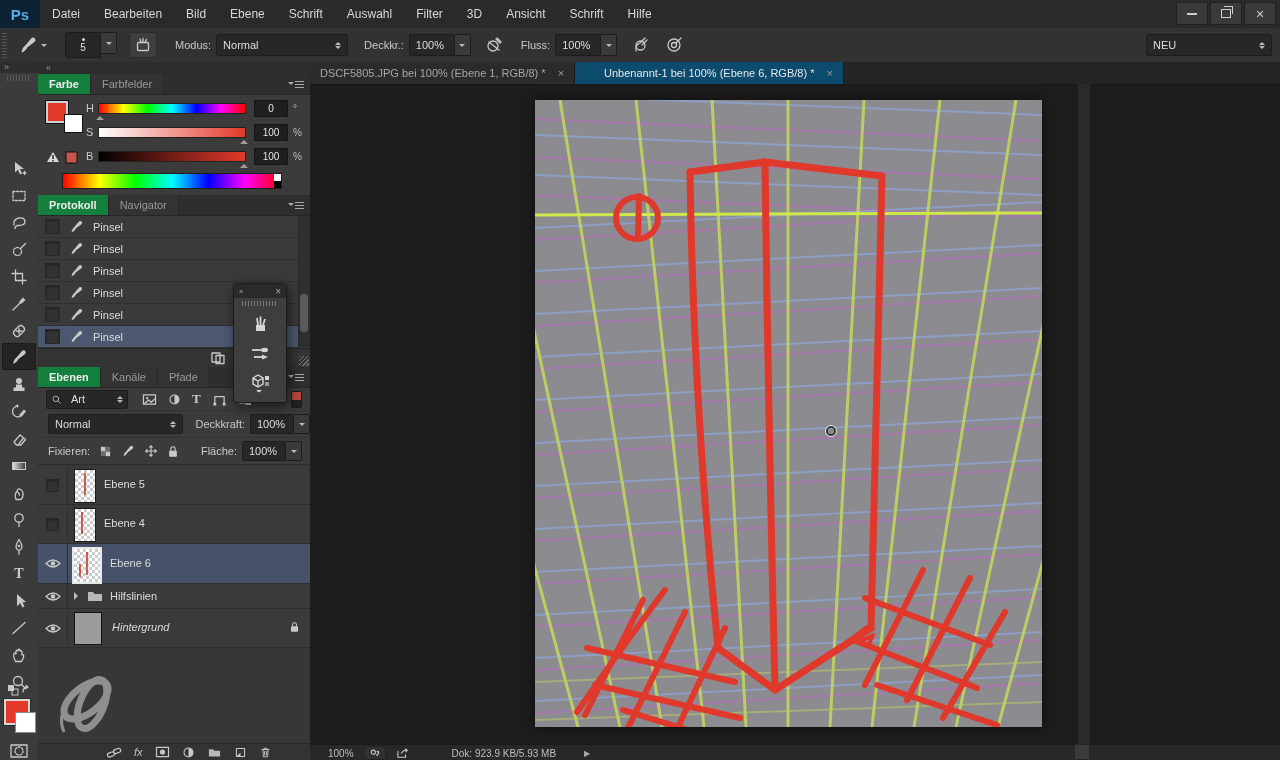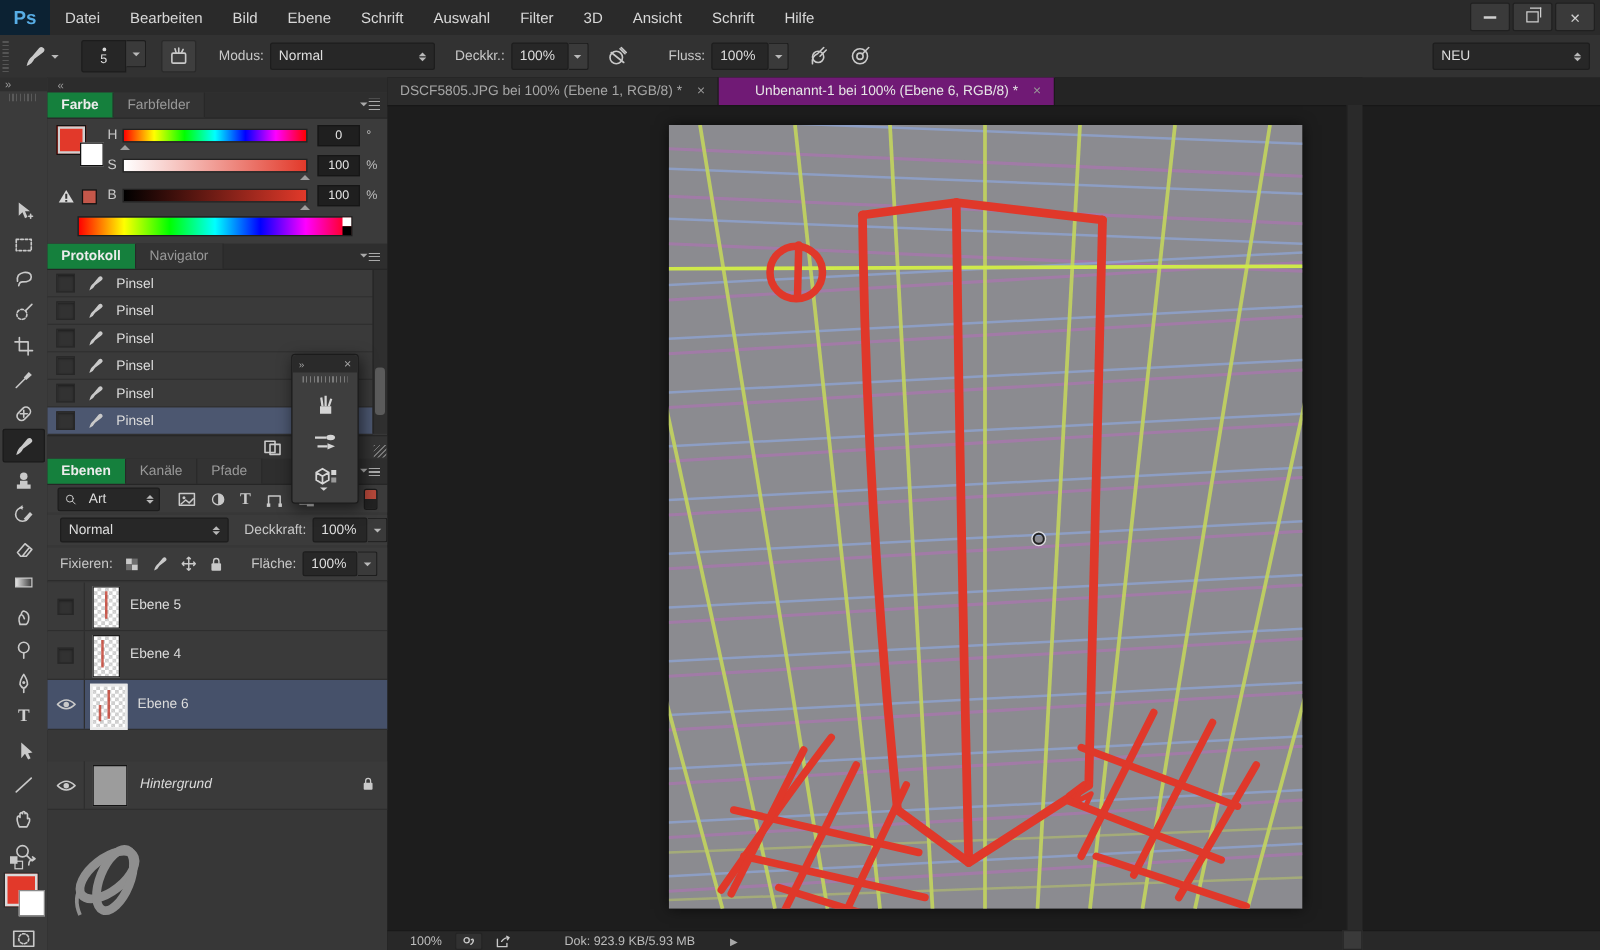--- a/index.html
+++ b/index.html
@@ -80,21 +80,21 @@
   #dock{position:absolute;left:195px;top:221px;width:52px;height:118px;background:#3e3e3e;border:1px solid #1b1b1b;border-radius:3px;box-shadow:2px 4px 12px rgba(0,0,0,.55);z-index:30;}
   #dock .dhdr{height:14px;background:#2a2a2a;border-radius:3px 3px 0 0;color:#a5a5a5;display:flex;align-items:center;justify-content:space-between;padding:0 5px;font-size:8px;}
   #dock .dgrip{height:5px;margin:3px 8px;background:repeating-linear-gradient(90deg,#7a7a7a 0 1px,transparent 1px 3px);}
   .dockbtn{height:29px;display:flex;align-items:center;justify-content:center;}
   
   #docarea{left:310px;top:62px;width:780px;height:698px;background:#1d1d1d;}
   #tabbar{position:absolute;left:0;top:0;width:970px;height:22px;background:#242424;border-bottom:1px solid #171717;display:flex;}
   .doctab{display:flex;align-items:center;gap:12px;padding:0 10px;font-size:11px;border-right:1px solid #1a1a1a;}
   .doctab .x{color:#9a9a9a;font-size:11px;}
   .doctab.inactive{background:#2b2b2b;color:#a6a6a6;}
-  .doctab.active{background:#701a75;color:#e6e6e6;padding-left:29px;}
+  .doctab.active{background:#0c4a6e;color:#e6e6e6;padding-left:29px;}
   #canvaswrap{position:absolute;left:225px;top:38px;width:507px;height:627px;box-shadow:0 0 10px rgba(0,0,0,.6);}
   #statusbar{position:absolute;left:0;top:682px;width:970px;height:16px;background:#282828;border-top:1px solid #191919;display:flex;align-items:center;color:#bdbdbd;font-size:10px;}
   .sbtngroup{display:flex;align-items:center;gap:4px;background:#313131;border:1px solid #242424;border-radius:2px;padding:0 4px;height:12px;margin:0 10px;}
   #vscroll{position:absolute;right:0;top:22px;width:12px;height:660px;background:#2a2a2a;border-left:1px solid #1e1e1e;}
   #scrollcorner{position:absolute;right:0;top:682px;width:16px;height:16px;background:#3a3a3a;border:1px solid #262626;box-sizing:border-box;}
 </style>
 </head>
 <body>
 
 <div id="menubar" class="abs">
@@ -160,21 +160,21 @@
     <div class="dropbtn">
         <i class="caret"></i>
       </div>
   </div>
   <div class="iconbtn" style="margin-left:10px;">
     <svg width="18" height="18" viewBox="0 0 18 18">
         <circle class="ico" cx="8" cy="10" r="5"></circle>
         <path class="ico" d="M4,6 L14,14 M11,3 L15,7 M12,2 L16,6"></path>
       </svg>
   </div>
-  <span class="optlabel" style="margin-left:28px;">Fluss:</span>
+  <span class="optlabel" style="margin-left:14px;">Fluss:</span>
   <div style="display:flex;">
     <div class="sel" style="width:32px;">
         <span>100%</span>
       </div>
     <div class="dropbtn">
         <i class="caret"></i>
       </div>
   </div>
   <div class="iconbtn" style="margin-left:12px;">
     <svg width="18" height="18" viewBox="0 0 18 18">
@@ -553,20 +553,33 @@
           <path class="ico" d="M1,5.5 Q8,-1.5 15,5.5 Q8,12.5 1,5.5 Z"></path>
           <circle class="fil" cx="8" cy="5.5" r="2.2"></circle>
         </svg>
       </div>
     <div class="checker" style="left:34px;top:3px;width:26px;height:33px;border:2px solid #e8e8e8;">
         <div class="redmark"></div>
         <div class="redmark" style="left:20%;height:40%;top:45%;"></div>
       </div>
     <span class="lname" style="left:72px;top:13px;">Ebene 6</span>
   </div>
+  <div class="lrow" style="top:522px;height:24px;">
+    <div class="eyewell">
+        <svg width="16" height="11" viewBox="0 0 16 11">
+          <path class="ico" d="M1,5.5 Q8,-1.5 15,5.5 Q8,12.5 1,5.5 Z"></path>
+          <circle class="fil" cx="8" cy="5.5" r="2.2"></circle>
+        </svg>
+      </div>
+    <div class="abs" style="left:36px;top:8px;width:0;height:0;border:4.5px solid transparent;border-left-color:#bdbdbd;"></div>
+    <svg class="abs" style="left:48px;top:4px;" width="18" height="15" viewBox="0 0 18 15">
+        <path d="M2,4 H7 L8.5,6 H16 V13 H2 Z" fill="#b9b9b9"></path>
+      </svg>
+    <span class="lname" style="left:72px;top:6px;">Hilfslinien</span>
+  </div>
   <div class="lrow" style="top:547px;height:38px;">
     <div class="eyewell">
         <svg width="16" height="11" viewBox="0 0 16 11">
           <path class="ico" d="M1,5.5 Q8,-1.5 15,5.5 Q8,12.5 1,5.5 Z"></path>
           <circle class="fil" cx="8" cy="5.5" r="2.2"></circle>
         </svg>
       </div>
     <div class="abs" style="left:36px;top:3px;width:26px;height:31px;background:#9c9c9c;border:1px solid #141414;"></div>
     <span class="lname" style="left:74px;top:12px;font-style:italic;">Hintergrund</span>
     <svg class="abs" style="right:10px;top:12px;" width="11" height="12" viewBox="0 0 14 15">
@@ -576,20 +589,45 @@
   </div>
 
   <svg class="abs" style="left:14px;top:600px;" width="72" height="76" viewBox="0 0 72 76">
     <g fill="none" stroke="#8f8f8f" stroke-width="7">
       <ellipse cx="34" cy="38" rx="26" ry="13" transform="rotate(-38 34 38)"></ellipse>
       <ellipse cx="40" cy="42" rx="26" ry="12" transform="rotate(-68 40 42)"></ellipse>
     </g>
     <path d="M12,70 Q6,56 14,46" stroke="#8f8f8f" stroke-width="3" fill="none"></path>
   </svg>
 
+  <div class="lpiconrow">
+    <svg width="16" height="13" viewBox="0 0 18 14">
+        <rect class="ico" x="1.5" y="7" width="8" height="4.5" rx="2.2" transform="rotate(-20 5.5 9)"></rect>
+        <rect class="ico" x="8.5" y="3" width="8" height="4.5" rx="2.2" transform="rotate(-20 12.5 5)"></rect>
+      </svg>
+    <span style="font-style:italic;font-size:11px;color:#c3c3c3;">fx</span>
+    <svg width="15" height="12" viewBox="0 0 16 13">
+        <rect class="ico" x="1.5" y="1.5" width="13" height="10"></rect>
+        <circle class="fil" cx="8" cy="6.5" r="2.8"></circle>
+      </svg>
+    <svg width="13" height="13" viewBox="0 0 16 16">
+        <circle class="ico" cx="8" cy="8" r="5.5"></circle>
+        <path class="fil" d="M8,2.5 A5.5,5.5 0 0 1 8,13.5 Z"></path>
+      </svg>
+    <svg width="15" height="12" viewBox="0 0 18 15">
+        <path d="M2,4 H7 L8.5,6 H16 V13 H2 Z" fill="#b9b9b9"></path>
+      </svg>
+    <svg width="13" height="13" viewBox="0 0 16 16">
+        <rect class="ico" x="3" y="3" width="10" height="10"></rect>
+        <path class="fil" d="M3,13 L8,8 L8,13 Z"></path>
+      </svg>
+    <svg width="13" height="13" viewBox="0 0 18 18">
+        <path class="ico" d="M4,5 H14 M7,5 V3.2 H11 V5 M5.5,5 L6,15 H12 L12.5,5 M7.8,7.5 V12.5 M10.2,7.5 V12.5"></path>
+      </svg>
+  </div>
 
   <div id="dock">
     <div class="dhdr">
       <span>»</span>
       <span style="font-size:10px;">×</span>
     </div>
     <div class="dgrip"></div>
     <div class="dockbtn">
       <svg width="20" height="20" viewBox="0 0 20 20">
           <rect x="6" y="11" width="9" height="6" fill="#d5d5d5"></rect>

